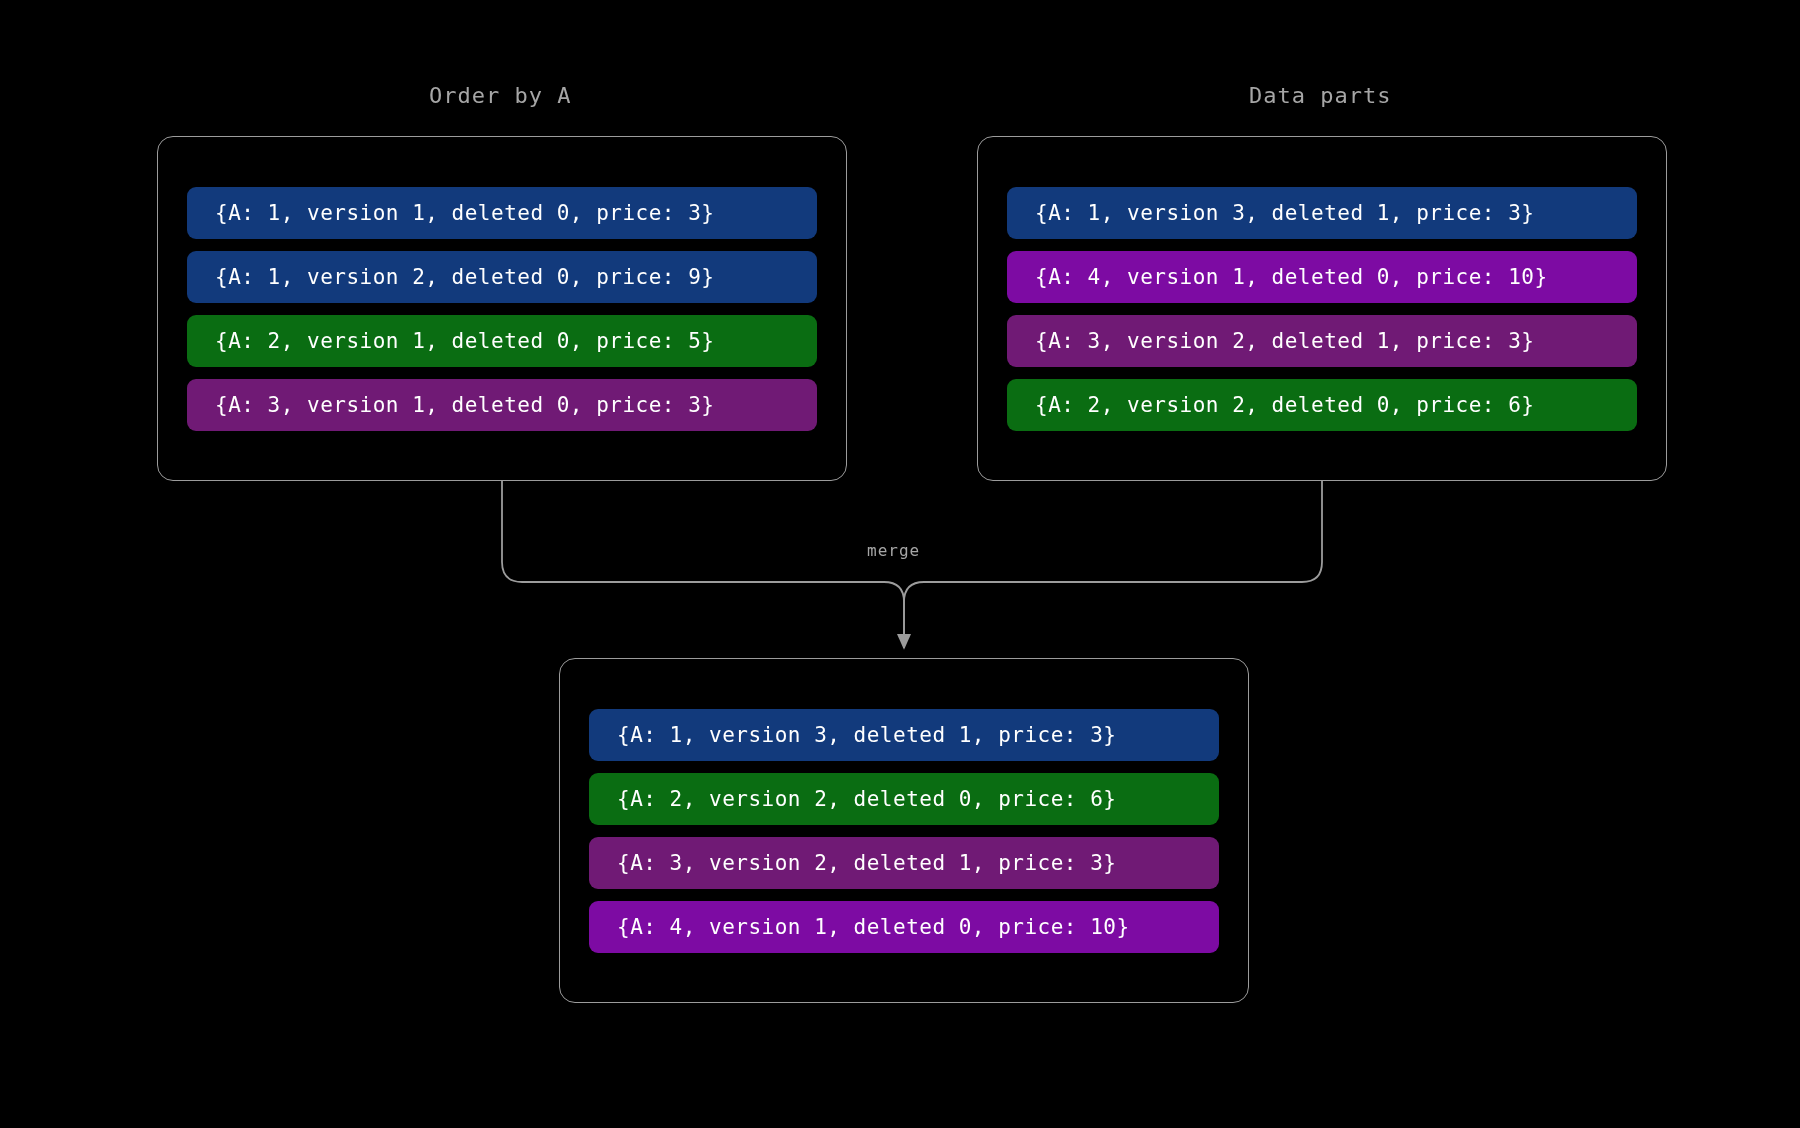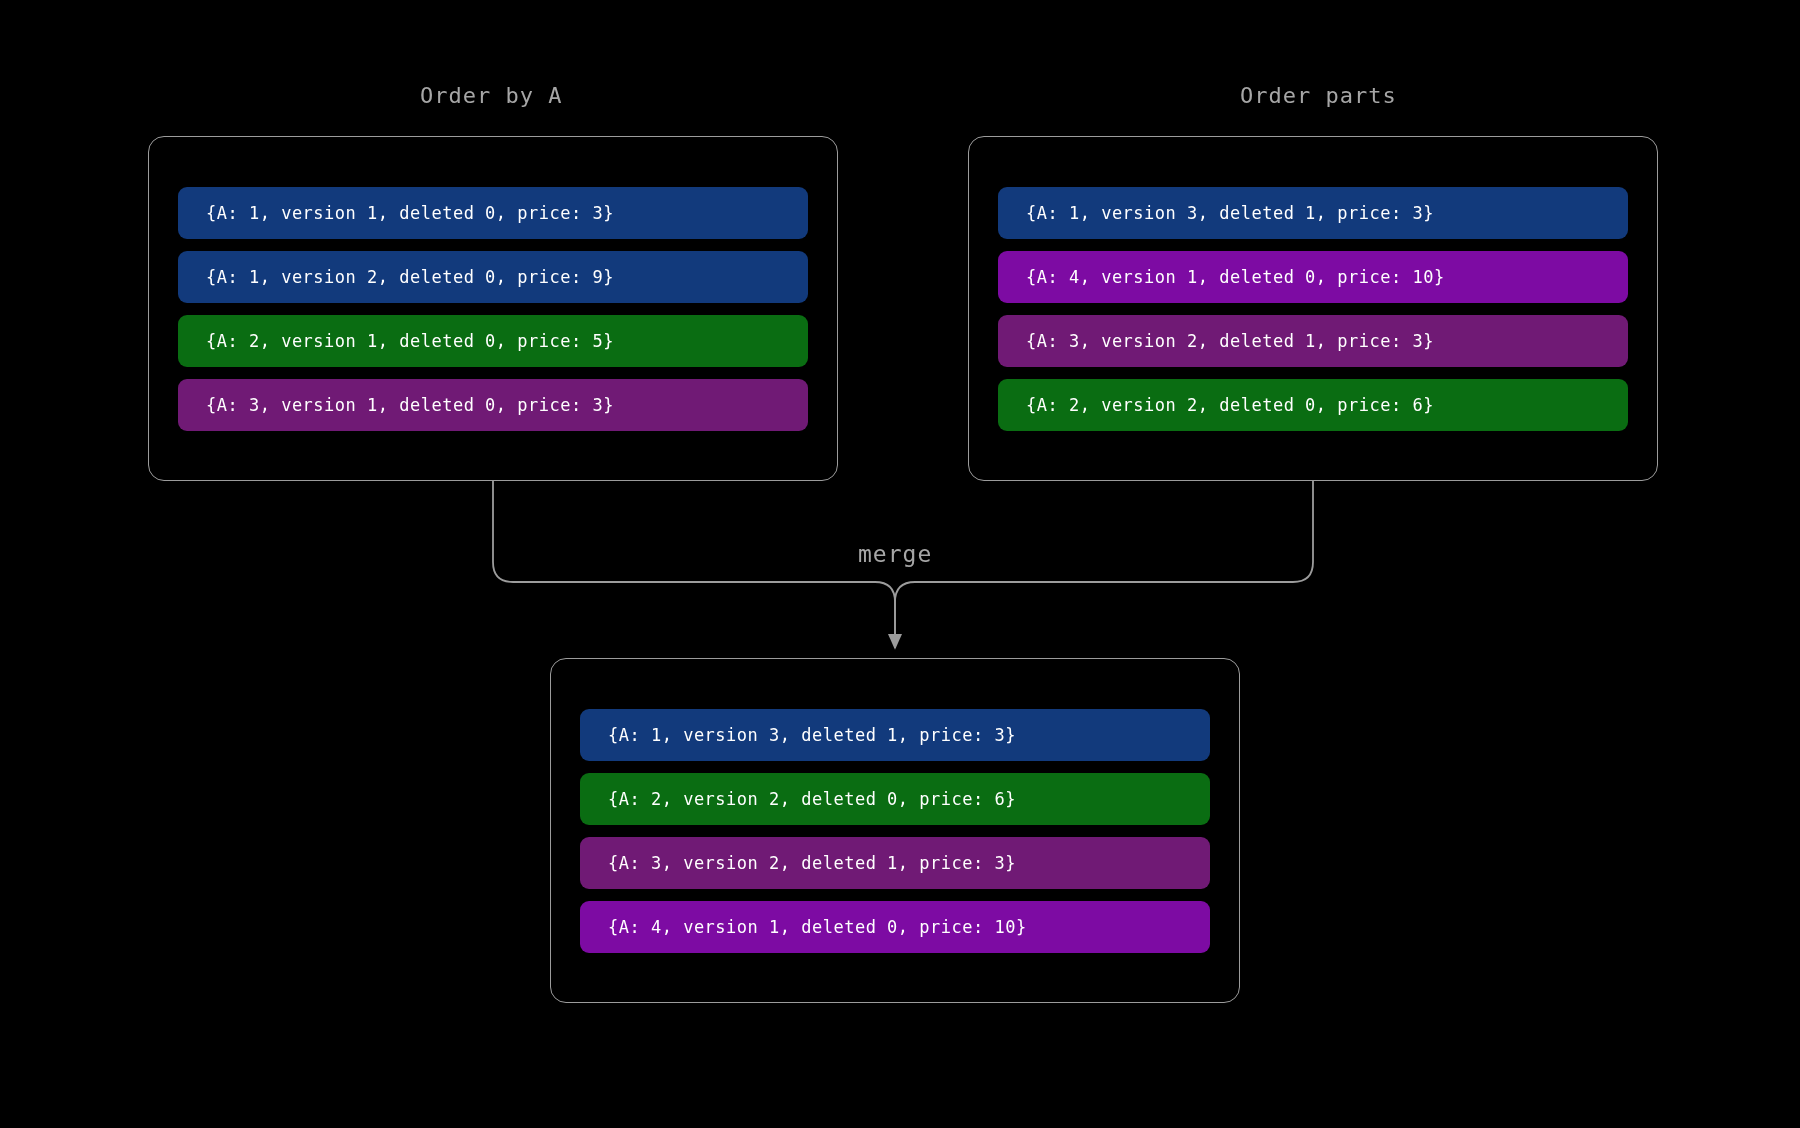--- a/index.html
+++ b/index.html
@@ -10,21 +10,21 @@
   body {
     width: 1800px;
     height: 1128px;
     position: relative;
     overflow: hidden;
     font-family: "DejaVu Sans Mono", "Liberation Mono", monospace;
   }
 
   .stage {
     position: absolute;
-    left: 0; top: 0;
+    left: 9px; top: 0;
     width: 1451px;
     height: 1128px;
   }
 
   
   .panel-title {
     position: absolute;
     color: #a6a6a6;
     font-size: 22px;
     letter-spacing: 1px;
@@ -58,21 +58,21 @@
     gap: 12px;
   }
 
   .pill {
     width: 630px;
     height: 52px;
     border-radius: 9px;
     display: flex;
     align-items: center;
     color: #ffffff;
-    font-size: 17px;
+    font-size: 21px;
     letter-spacing: 0.5px;
     box-sizing: border-box;
     padding-left: 28px;
     white-space: nowrap;
     font-family: "DejaVu Sans Mono", "Liberation Mono", monospace;
   }
   .pill.blue   { background: #123a7c; }
   .pill.green  { background: #0a6d12; }
   .pill.red    { background: #701a75; }
   .pill.purple { background: #7d0ba3; text-align: right; }
@@ -87,21 +87,21 @@
     width: 1800px;
     height: 1128px;
     pointer-events: none;
   }
 
   .merge-label {
     position: absolute;
     left: 858px;
     top: 541px;
     color: #a6a6a6;
-    font-size: 23px;
+    font-size: 16px;
     letter-spacing: 1px;
     white-space: nowrap;
     font-family: "DejaVu Sans Mono", "Liberation Mono", monospace;
   }
 </style>
 </head>
 <body>
 
 <div class="stage">
 
@@ -121,21 +121,21 @@
 
   <div class="panel" id="panel-left">
     <div class="rows">
       <div class="pill blue">{A: 1, version 1, deleted 0, price: 3}</div>
       <div class="pill blue">{A: 1, version 2, deleted 0, price: 9}</div>
       <div class="pill green">{A: 2, version 1, deleted 0, price: 5}</div>
       <div class="pill red">{A: 3, version 1, deleted 0, price: 3}</div>
     </div>
   </div>
 
-  <div class="panel-title" id="title-right">Order parts</div>
+  <div class="panel-title" id="title-right">Data parts</div>
 
   <div class="panel" id="panel-right">
     <div class="rows">
       <div class="pill blue">{A: 1, version 3, deleted 1, price: 3}</div>
       <div class="pill purple">{A: 4, version 1, deleted 0, price: 10}</div>
       <div class="pill red">{A: 3, version 2, deleted 1, price: 3}</div>
       <div class="pill green">{A: 2, version 2, deleted 0, price: 6}</div>
     </div>
   </div>
 

